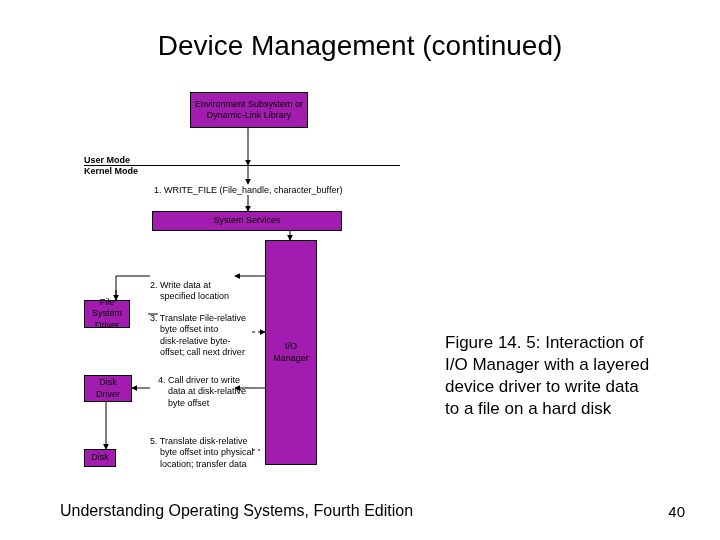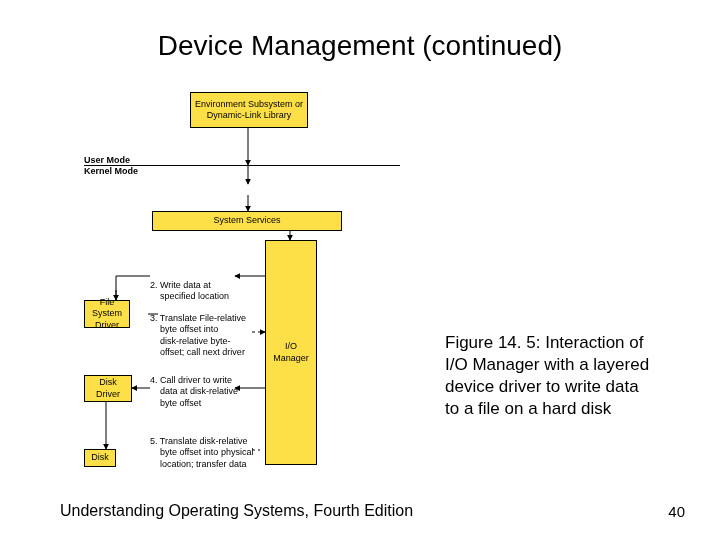--- a/index.html
+++ b/index.html
@@ -1,19 +1,19 @@
 <!DOCTYPE html>
 <html><head>
 <meta charset="utf-8">
 <style>
   * { box-sizing: border-box; margin: 0; padding: 0; }
   body { width: 720px; height: 540px; background: #fff; font-family: Arial, sans-serif; color: #000; position: relative; overflow: hidden; }
   .slide-title { position: absolute; top: 30px; left: 0; right: 0; text-align: center; font-size: 28px; font-weight: normal; }
   .diagram { position: absolute; top: 92px; left: 100px; width: 300px; height: 390px; }
-  .box { position: absolute; border: 1px solid #000; background: #fde047; text-align: center; font-size: 9px; padding: 2px 3px; line-height: 1.25; display: flex; align-items: center; justify-content: center; }
+  .box { position: absolute; border: 1px solid #000; background: #a21caf; text-align: center; font-size: 9px; padding: 2px 3px; line-height: 1.25; display: flex; align-items: center; justify-content: center; }
   .lbl { position: absolute; font-size: 9px; line-height: 1.25; }
   svg.overlay { position: absolute; top: 0; left: 0; width: 300px; height: 390px; pointer-events: none; }
   .divider { position: absolute; height: 0; border-top: 1px solid #000; }
   .caption { position: absolute; top: 332px; left: 445px; width: 210px; font-size: 17px; line-height: 1.3; }
   .footer-left { position: absolute; bottom: 20px; left: 60px; font-size: 16px; }
   .pagenum { position: absolute; bottom: 20px; right: 35px; font-size: 15px; }
 </style>
 </head>
 <body>
 
@@ -22,41 +22,42 @@
 <div class="diagram">
 
   <div class="box" style="left:90px; top:0px; width:118px; height:36px;">Environment Subsystem
 or
 Dynamic-Link Library</div>
 
   <div class="lbl" style="left:-16px; top:63px; font-weight:bold;">User Mode</div>
   <div class="lbl" style="left:-16px; top:74px; font-weight:bold;">Kernel Mode</div>
   <div class="divider" style="left:-16px; top:73px; width:316px;"></div>
 
+  <div class="lbl" style="left:54px; top:93px;">1. WRITE_FILE (File_handle, character_buffer)</div>
 
   <div class="box" style="left:52px; top:119px; width:190px; height:20px;">System Services</div>
 
   <div class="box" style="left:165px; top:148px; width:52px; height:225px;">I/O
 Manager</div>
 
   <div class="lbl" style="left:50px; top:188px; white-space:pre;">2. Write data at
     specified location</div>
 
   <div class="box" style="left:-16px; top:208px; width:46px; height:28px;">File System
 Driver</div>
 
   <div class="lbl" style="left:50px; top:221px; white-space:pre;">3. Translate File-relative
     byte offset into
     disk-relative byte-
     offset; call next driver</div>
 
   <div class="box" style="left:-16px; top:283px; width:48px; height:27px;">Disk
 Driver</div>
 
-  <div class="lbl" style="left:50px; top:283px; white-space:pre;">4. Call driver to write
+  <div class="lbl" style="left:58px; top:283px; white-space:pre;">4. Call driver to write
     data at disk-relative
     byte offset</div>
 
   <div class="box" style="left:-16px; top:357px; width:32px; height:18px;">Disk</div>
 
   <div class="lbl" style="left:50px; top:344px; white-space:pre;">5. Translate disk-relative
     byte offset into physical
     location; transfer data</div>
 
   <svg class="overlay" viewBox="0 0 300 390">

